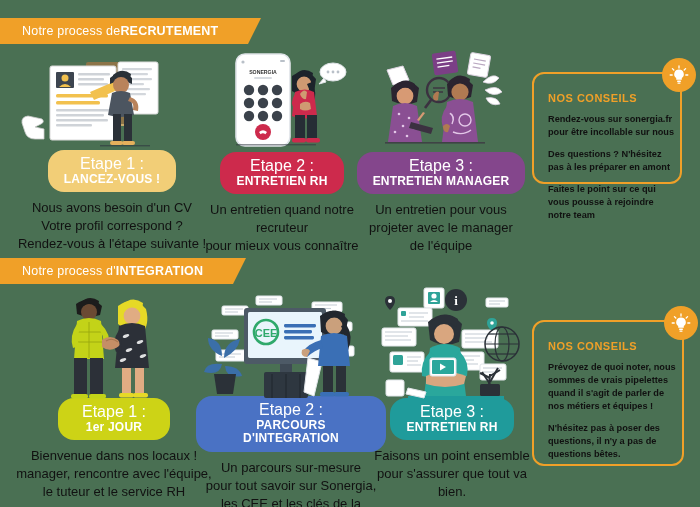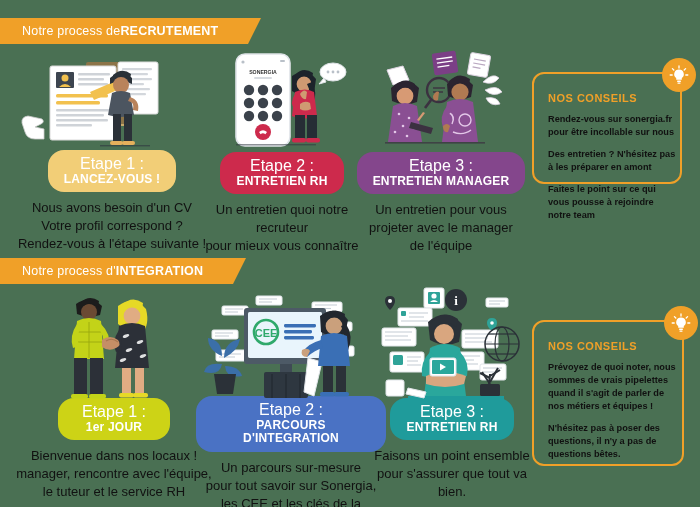--- a/index.html
+++ b/index.html
@@ -180,21 +180,21 @@
             <circle cx="142" cy="24" r="1.4"></circle>
           </g>
         <rect x="40" y="96" width="80" height="1.4" fill="#2f3640" opacity=".55"></rect>
       </svg>
     </div>
     <div class="pill" style="background:#cd2a4c; margin-top:2px;">
       <span class="l1">Etape 2 :</span>
       <span class="l2">ENTRETIEN RH</span>
     </div>
     <div class="desc">
-      <div>Un entretien quoi notre recruteur</div>
+      <div>Un entretien quand notre recruteur</div>
       <div>pour mieux vous connaître</div>
     </div>
   </div>
 
   <div class="step" style="left:355px; top:48px; width:172px;">
     <div class="art">
       <svg width="172" height="102" viewBox="0 0 172 102">
 
         <rect x="78" y="4" width="24" height="22" rx="2" fill="#7b3f86" transform="rotate(-8 90 15)"></rect>
         <g stroke="#ffffff" stroke-width="1.4" transform="rotate(-8 90 15)">
@@ -273,21 +273,21 @@
           <line x1="1.2" y1="10" x2="3.2" y2="10"></line>
           <line x1="18.8" y1="10" x2="16.8" y2="10"></line>
         </g>
         <path d="M10 4.4 a4.8 4.8 0 0 0 -2.8 8.7 l0 1.7 l5.6 0 l0 -1.7 a4.8 4.8 0 0 0 -2.8 -8.7 z" fill="#ffffff"></path>
         <rect x="8" y="15.4" width="4" height="1.5" rx=".7" fill="#ffffff"></rect>
         <rect x="8.4" y="17.4" width="3.2" height="1.3" rx=".6" fill="#ffffff"></rect>
       </svg>
     </div>
     <div class="tips-title">NOS CONSEILS</div>
     <div class="tips-item">Rendez-vous sur sonergia.fr pour être incollable sur nous</div>
-    <div class="tips-item">Des entretien ? N'hésitez pas à les préparer en amont</div>
+    <div class="tips-item">Des questions ? N'hésitez pas à les préparer en amont</div>
     <div class="tips-item">Faites le point sur ce qui vous pousse à rejoindre notre team</div>
   </div>
 
   <div class="banner" style="top:258px;">
     <span class="thin">Notre process d'</span>
       <span class="bold">INTEGRATION</span>
   </div>
 
   <div class="step" style="left:16px; top:292px; width:196px;">
     <div class="art">

